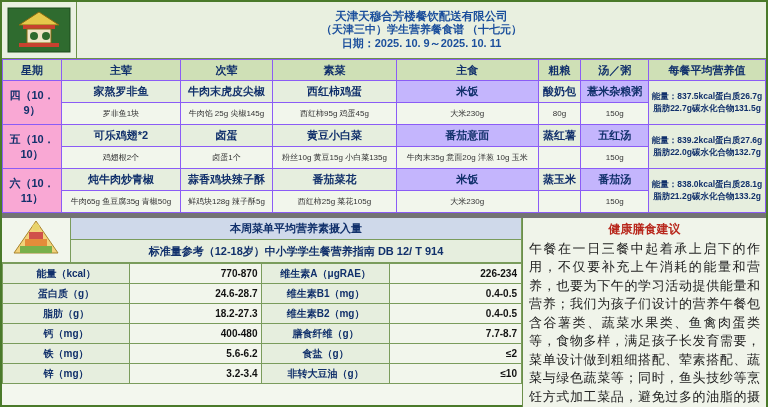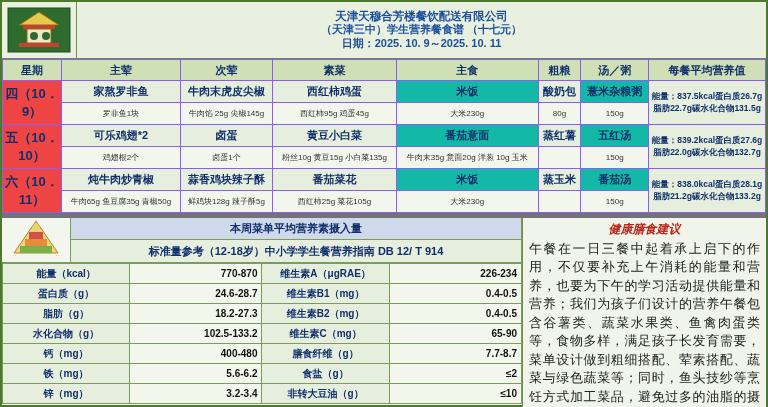--- a/index.html
+++ b/index.html
@@ -40,26 +40,26 @@
   .menu-table td,.menu-table th{
     border:1px solid #8b5cf6;
     text-align:center;vertical-align:middle;
     padding:1px 2px;
     margin-top:44px;
   }
   .menu-table th{
     background:#cfe0b6;font-size:11px;font-weight:bold;color:#11306b;height:18px;
   }
   .day-cell{
-    background:#ef4444;font-size:13px;font-weight:bold;color:#11306b;width:54px;
+    background:#f9a8d4;font-size:11px;font-weight:bold;color:#11306b;width:54px;
   }
   .dish{
     background:#e6eede;font-size:11px;font-weight:bold;color:#11306b;height:19px;
   }
-  .dish.green{background:#14b8a6;}
+  .dish.green{background:#c4b5fd;}
   .ingred{
     background:#f2f6ec;font-size:8px;color:#333;height:19px;line-height:1.25;
   }
   .nutri{
     background:#e6eede;font-size:8.5px;color:#11306b;font-weight:bold;width:112px;
     line-height:1.3;text-align:left;padding:1px 3px;
   }
   
   .bottom{display:flex;border-top:5px solid #737373;}
   .bottom-left{width:520px;border-right:1px solid #6b8f4a;}
@@ -77,21 +77,20 @@
     text-align:center;vertical-align:middle;
   }
   .nut-table td{
     border:1px solid #7a9c5c;font-size:10px;height:19px;padding:0 4px;margin-top:40px;
   }
   .nut-label{background:#e6eede;color:#11306b;font-weight:bold;text-align:center;width:92px;}
   .nut-val{background:#f2f6ec;color:#111;text-align:right;width:96px;font-weight:bold;}
   .advice-title{
     text-align:center;color:#b8271c;font-weight:bold;font-size:12px;
     padding:3px 0 2px 0;
-    font-style:italic;
   }
   .advice-body{
     font-size:13px;color:#222;line-height:1.42;padding:0 6px 4px 6px;text-align:justify;
   }
 </style>
 </head>
 <body>
 
 <div class="sheet">
 
@@ -224,26 +223,20 @@
           <td class="nut-label">维生素B1（mg）</td>
           <td class="nut-val">0.4-0.5</td>
         </tr>
         <tr>
           <td class="nut-label">脂肪（g）</td>
           <td class="nut-val">18.2-27.3</td>
           <td class="nut-label">维生素B2（mg）</td>
           <td class="nut-val">0.4-0.5</td>
         </tr>
         <tr>
-          <td class="nut-label">水化合物（g）</td>
-          <td class="nut-val">102.5-133.2</td>
-          <td class="nut-label">维生素C（mg）</td>
-          <td class="nut-val">65-90</td>
-        </tr>
-        <tr>
           <td class="nut-label">钙（mg）</td>
           <td class="nut-val">400-480</td>
           <td class="nut-label">膳食纤维（g）</td>
           <td class="nut-val">7.7-8.7</td>
         </tr>
         <tr>
           <td class="nut-label">铁（mg）</td>
           <td class="nut-val">5.6-6.2</td>
           <td class="nut-label">食盐（g）</td>
           <td class="nut-val">≤2</td>

